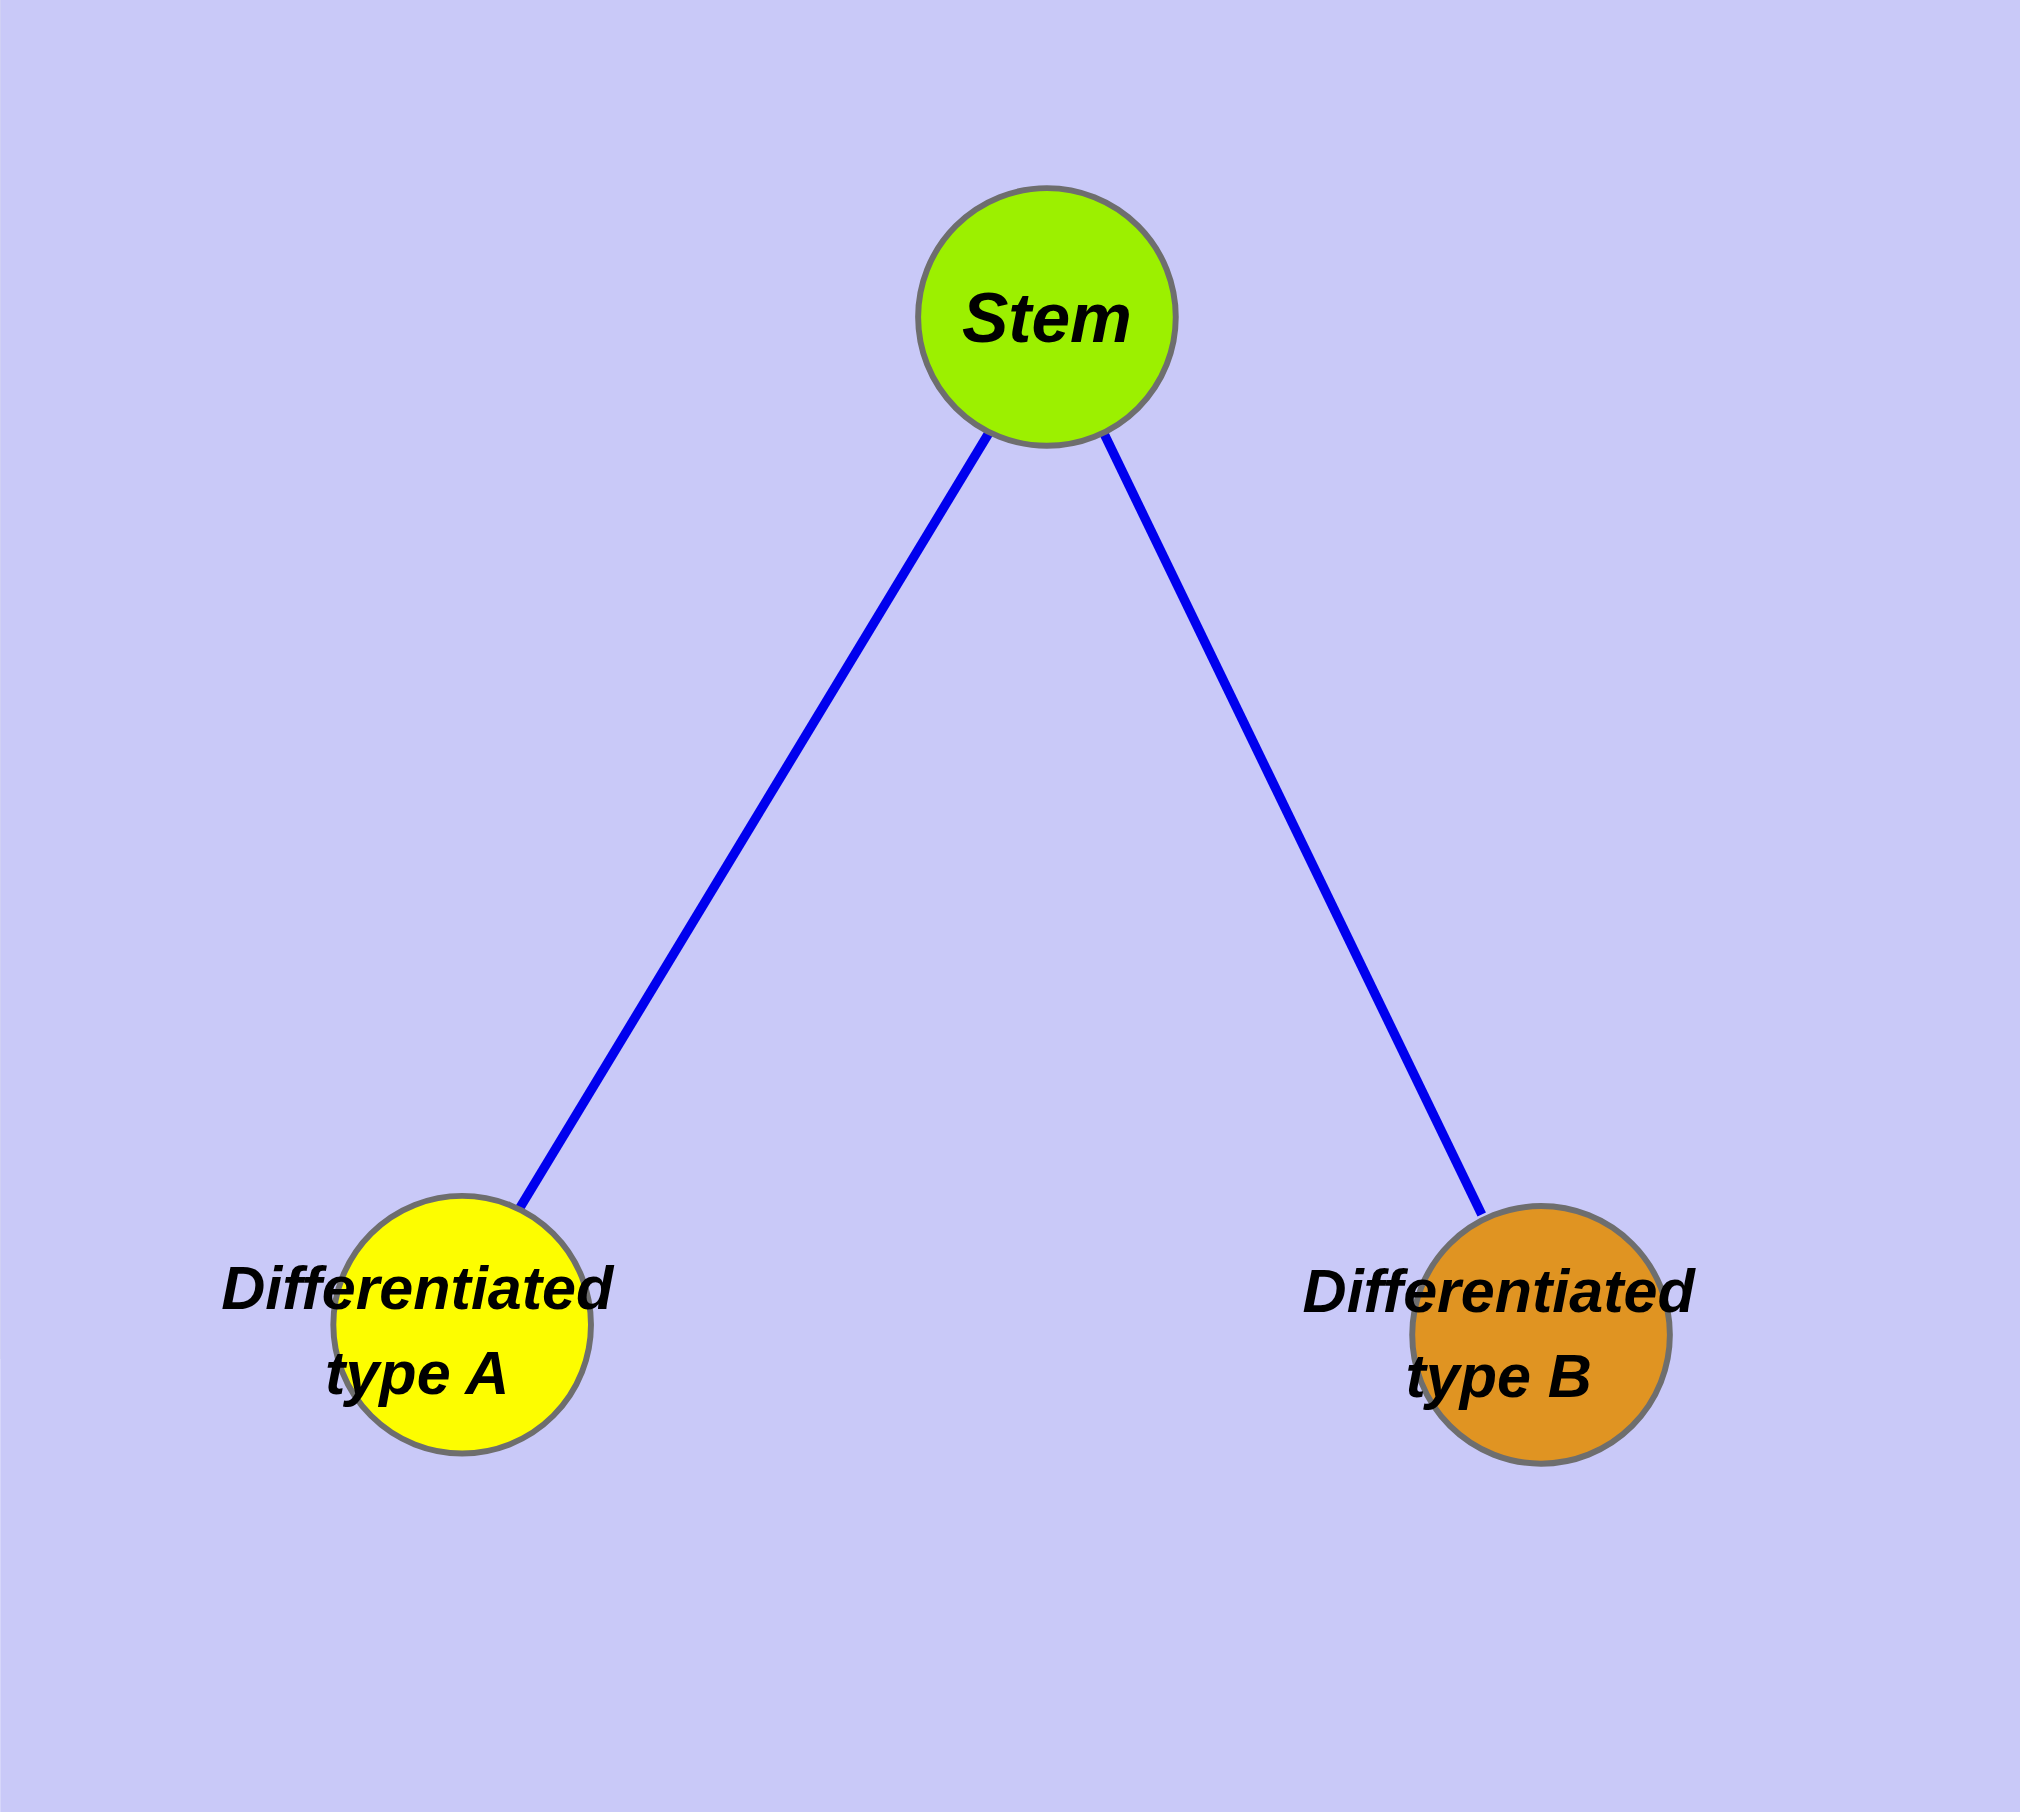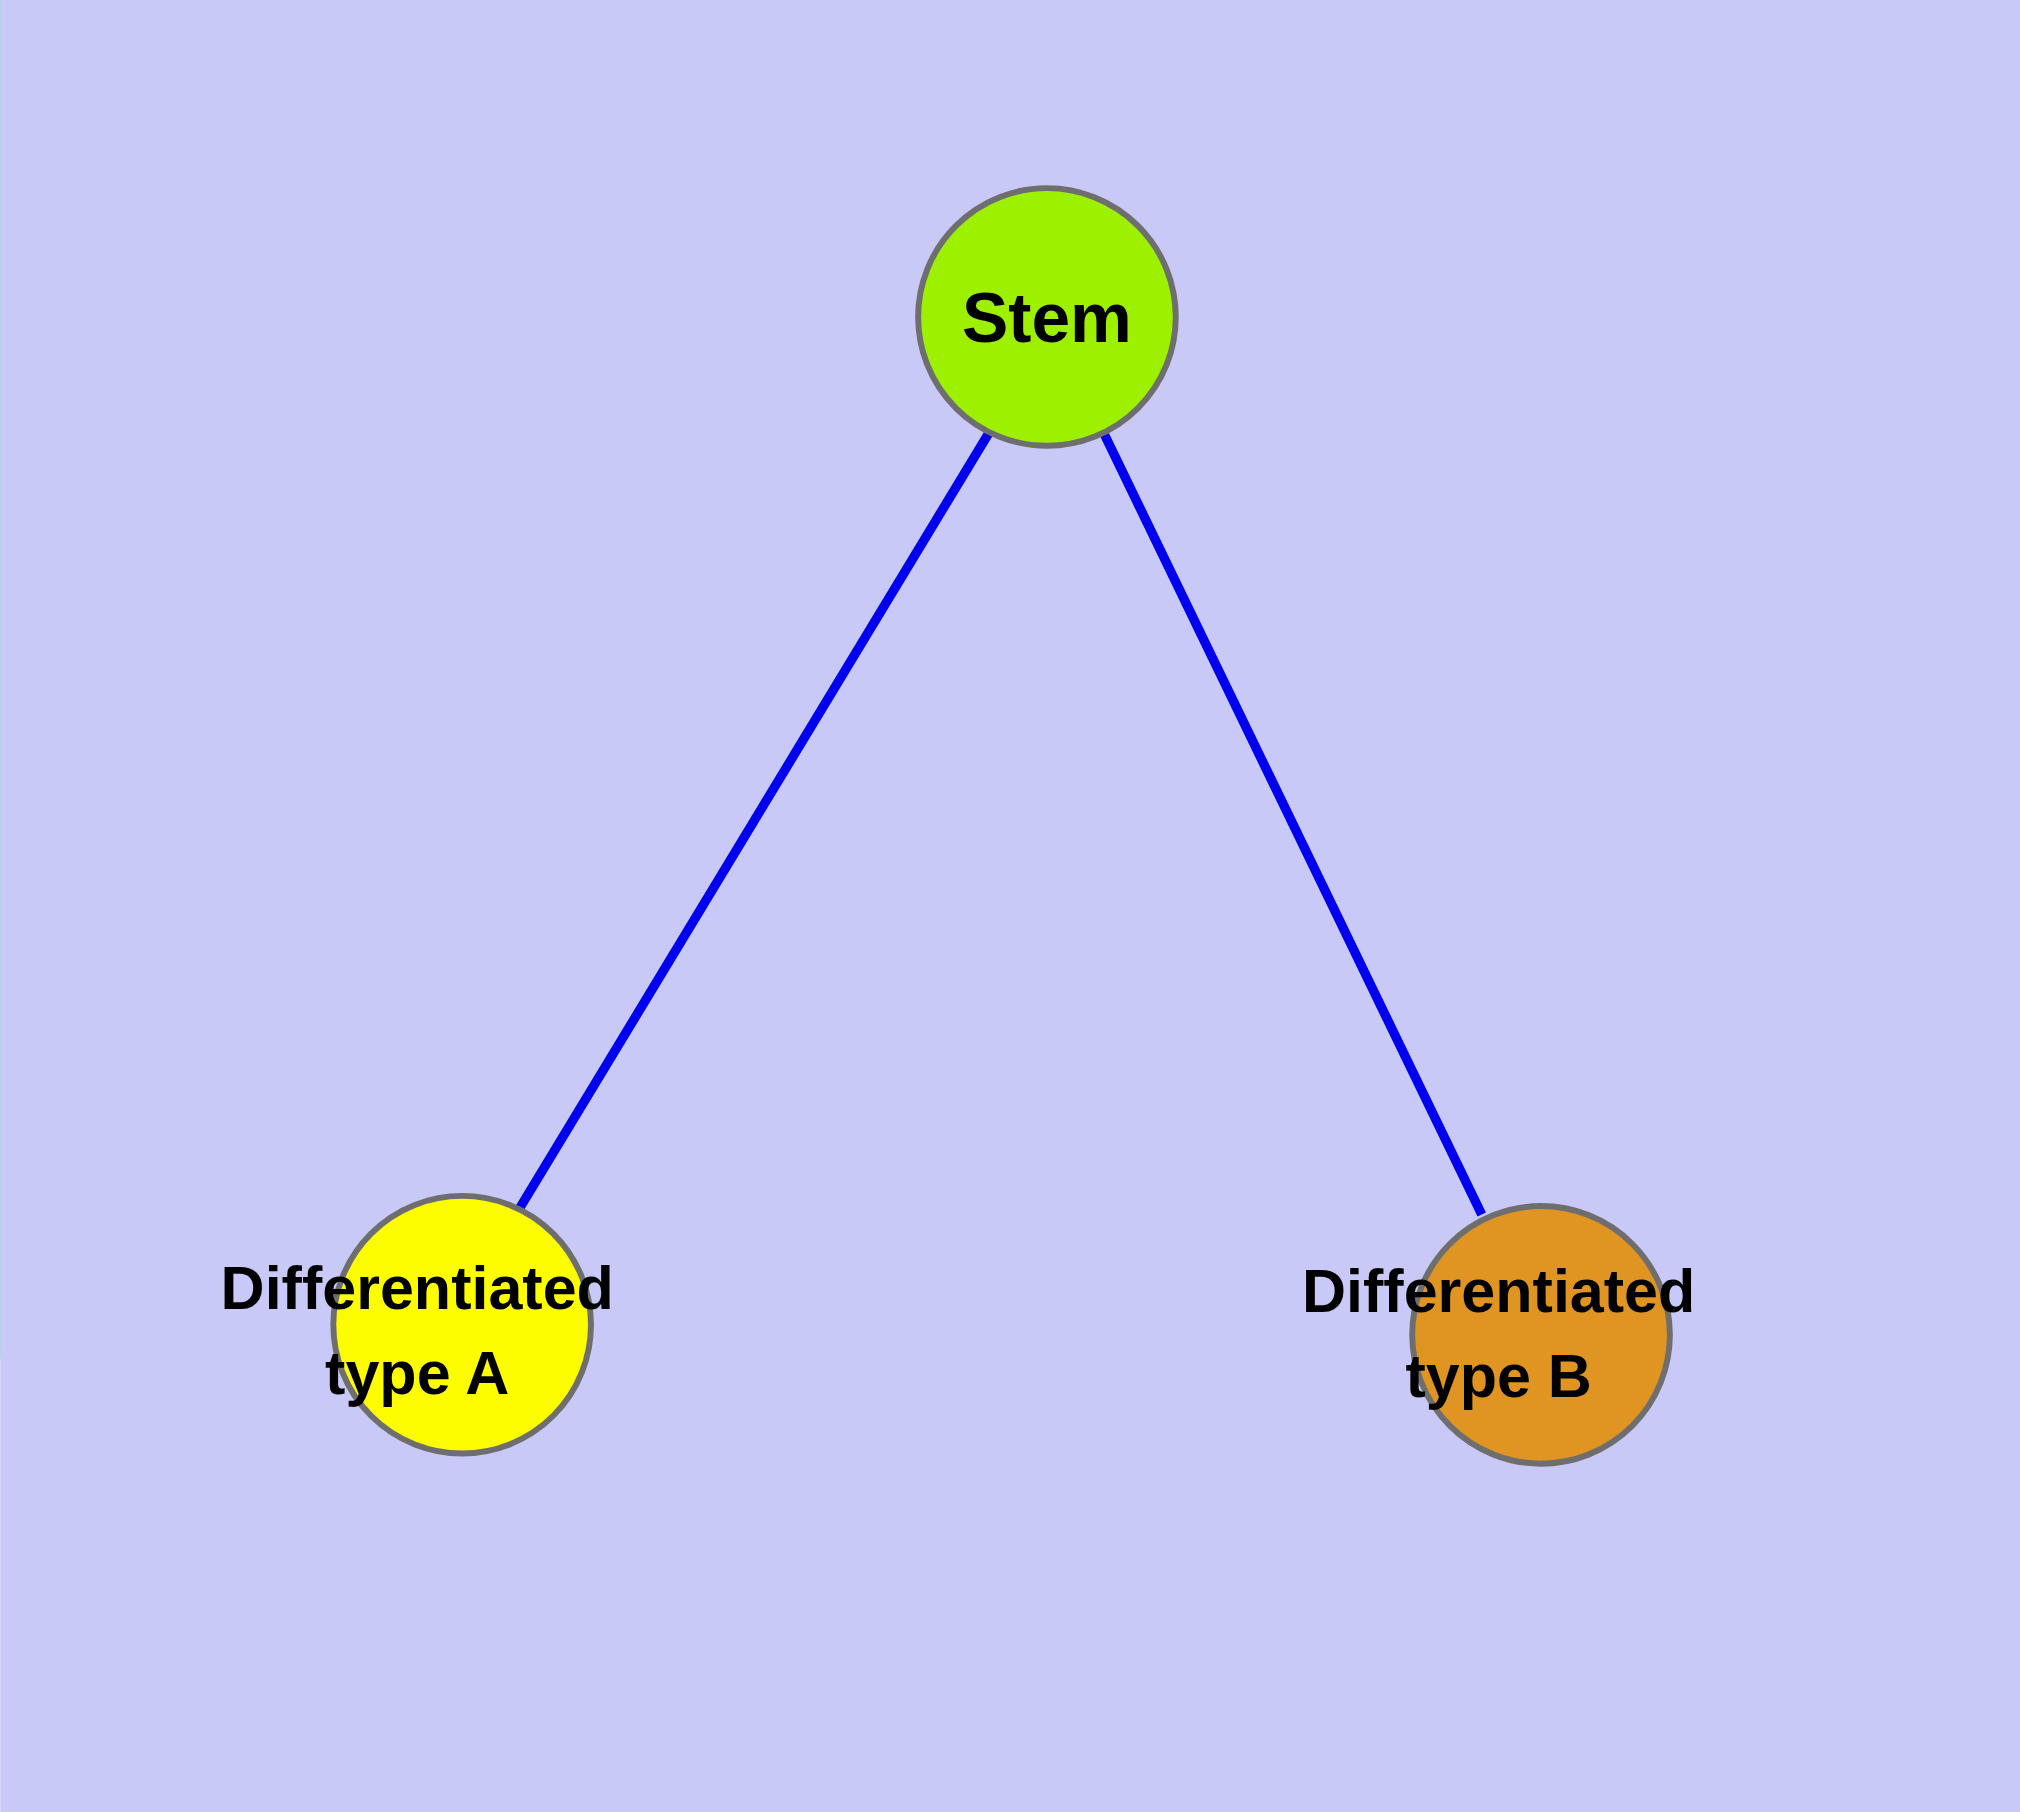--- a/index.html
+++ b/index.html
@@ -11,21 +11,22 @@
   body {
     width: 2021px;
     height: 1812px;
     overflow: hidden;
     font-family: "Liberation Sans", "DejaVu Sans", sans-serif;
   }
   #graph-canvas {
     position: relative;
     width: 2021px;
     height: 1359px;
-    background: #86efac;
+    background: #e5e5e5;
+    font-style: italic;
   }
   #graph-canvas svg {
     position: absolute;
     top: 0;
     left: 0;
     width: 2021px;
     height: 1812px;
     display: block;
   }
   .node-label {

